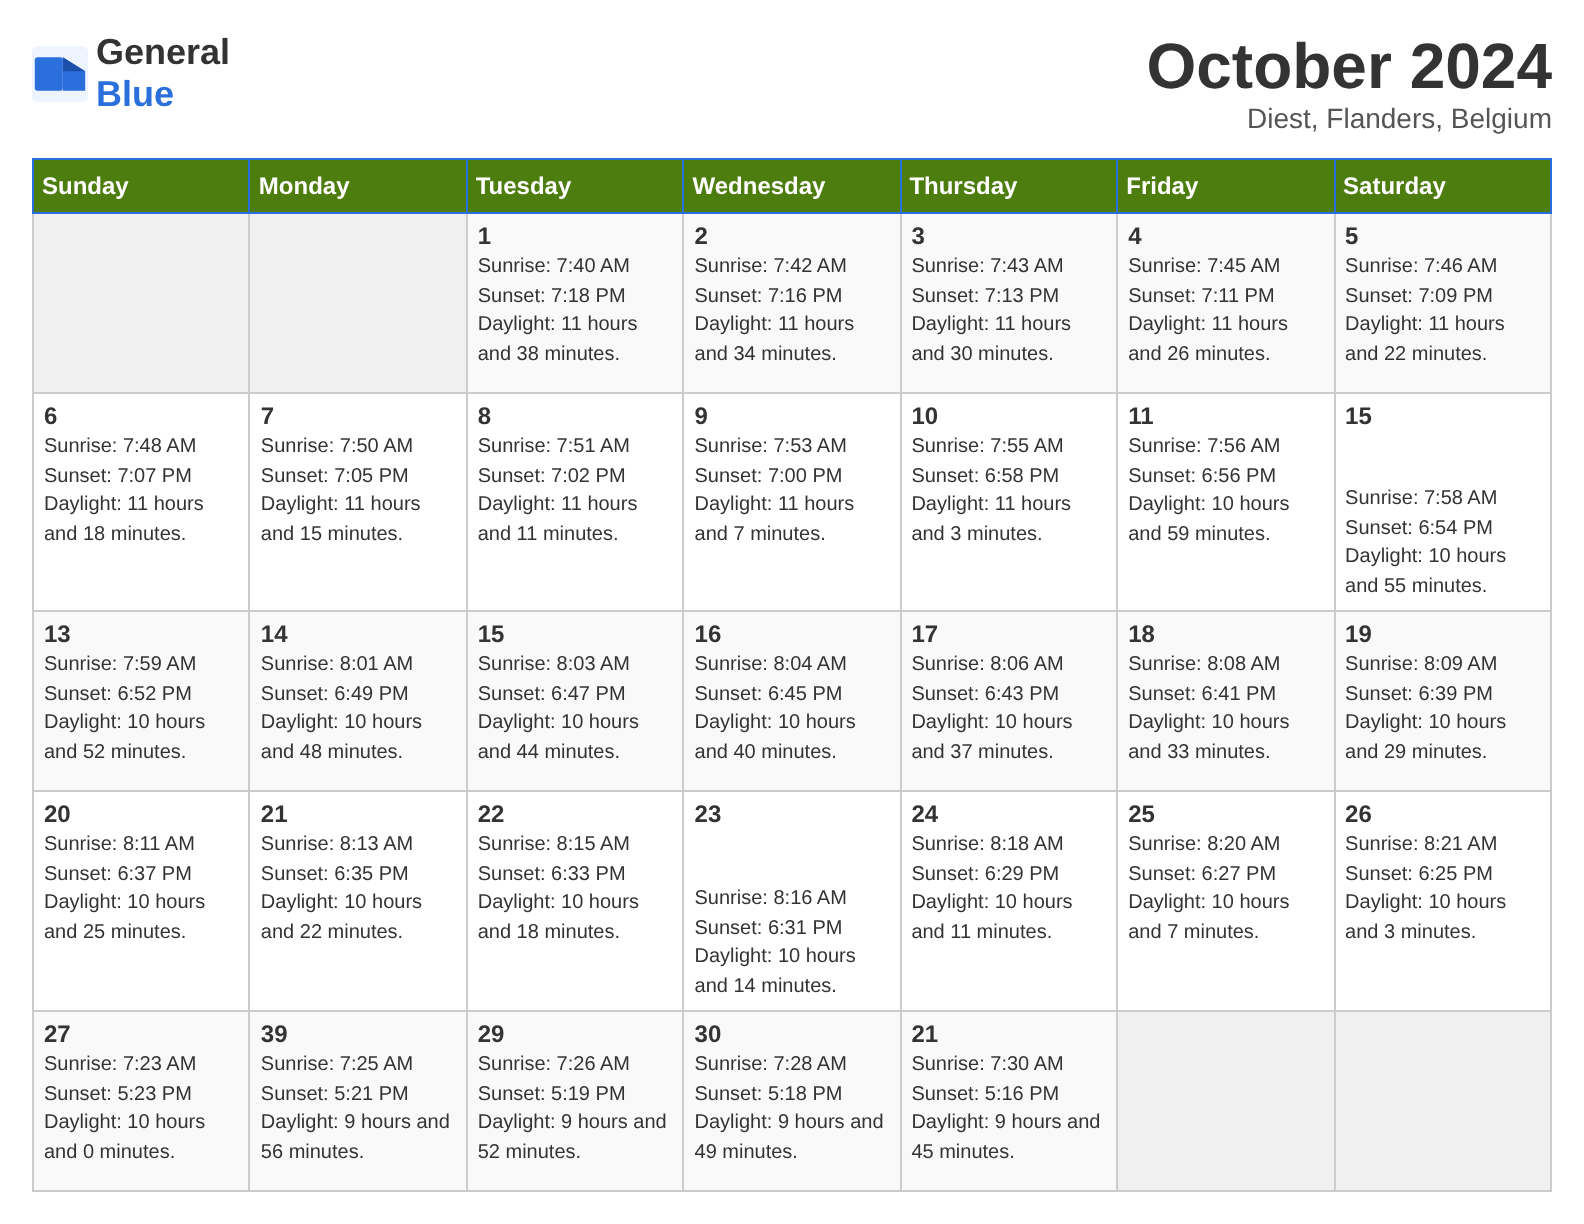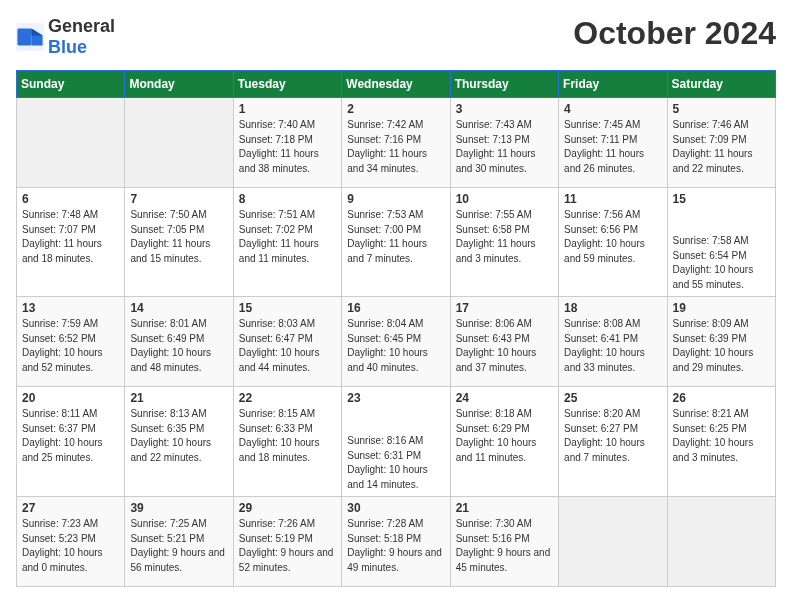--- a/index.html
+++ b/index.html
@@ -47,21 +47,21 @@
     .location {
       font-size: 14px;
       color: #555;
     }
     table {
       width: 100%;
       border-collapse: collapse;
       table-layout: fixed;
     }
     thead tr th {
-      background-color: #15803d;
+      background-color: #4d7c0f;
       color: #fff;
       font-size: 12px;
       font-weight: bold;
       padding: 6px 4px;
       text-align: left;
       border: 1px solid #2a6fdb;
     }
     tbody tr td {
       vertical-align: top;
       border: 1px solid #ccc;
@@ -103,20 +103,21 @@
     <div>
       <div>
         <span class="logo-text-general">General</span>
         <br>
         <span class="logo-text-blue">Blue</span>
       </div>
     </div>
   </div>
   <div class="title-block">
     <div class="month-year">October 2024</div>
+    <div class="location">Diest, Flanders, Belgium</div>
   </div>
 </div>
 
 <table>
   <thead>
     <tr>
     <th>Sunday</th>
         <th>Monday</th>
         <th>Tuesday</th>
         <th>Wednesday</th>

